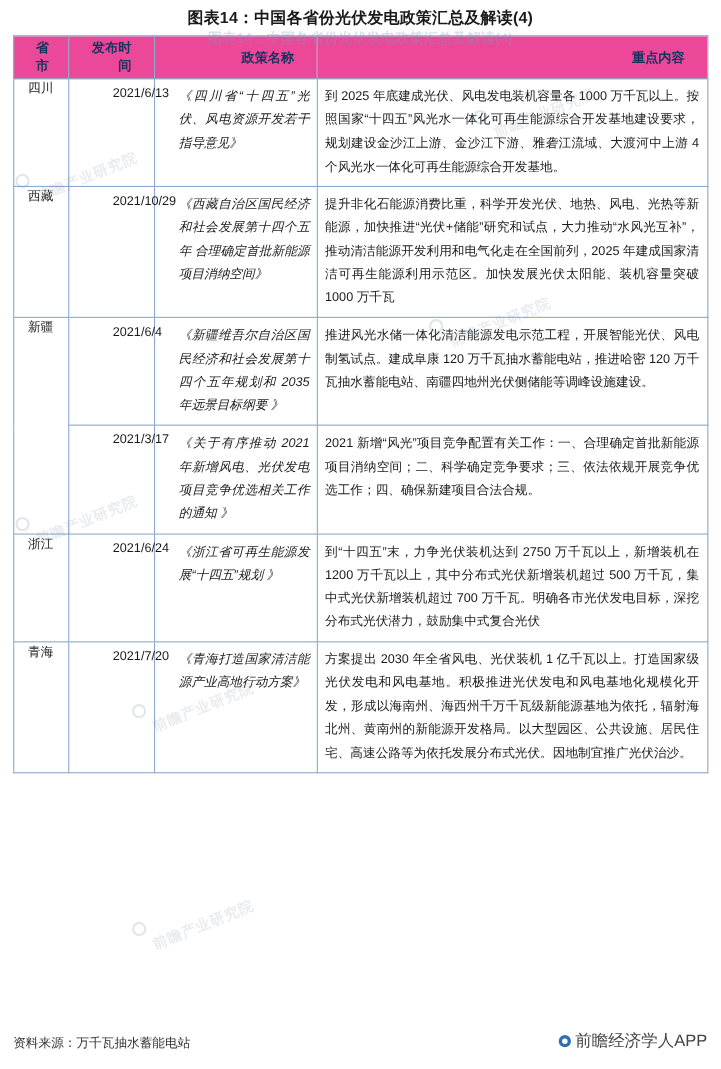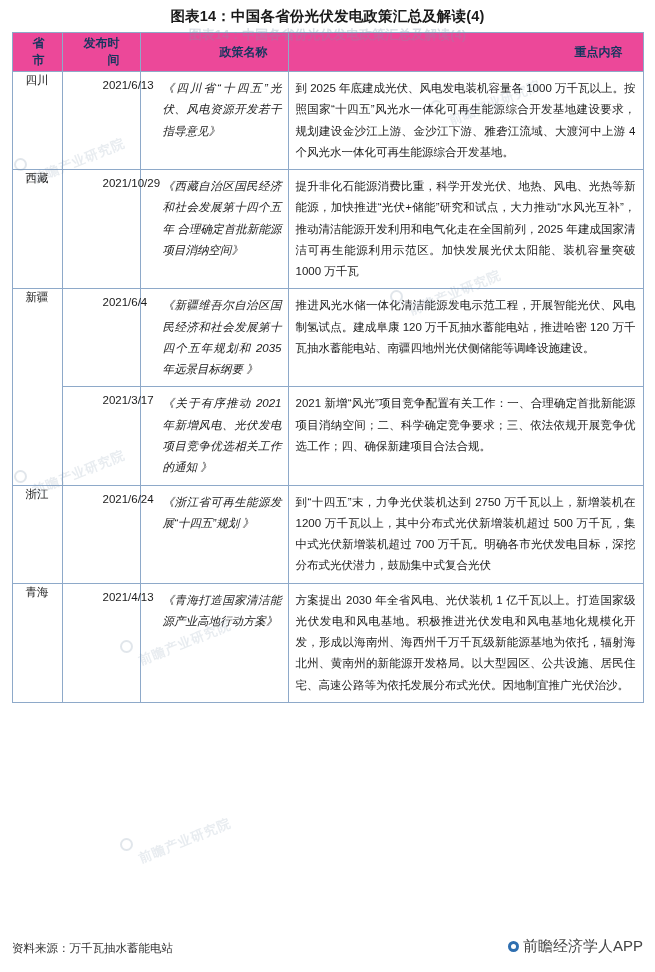--- a/index.html
+++ b/index.html
@@ -187,21 +187,21 @@
         <td class="content">2021 新增“风光”项目竞争配置有关工作：一、合理确定首批新能源项目消纳空间；二、科学确定竞争要求；三、依法依规开展竞争优选工作；四、确保新建项目合法合规。</td>
       </tr>
       <tr>
         <td class="prov">浙江</td>
         <td class="date">2021/6/24</td>
         <td class="pname">《浙江省可再生能源发展“十四五”规划 》</td>
         <td class="content">到“十四五”末，力争光伏装机达到 2750 万千瓦以上，新增装机在 1200 万千瓦以上，其中分布式光伏新增装机超过 500 万千瓦，集中式光伏新增装机超过 700 万千瓦。明确各市光伏发电目标，深挖分布式光伏潜力，鼓励集中式复合光伏</td>
       </tr>
       <tr>
         <td class="prov">青海</td>
-        <td class="date">2021/4/13</td>
+        <td class="date">2021/7/20</td>
         <td class="pname">《青海打造国家清洁能源产业高地行动方案》</td>
         <td class="content">方案提出 2030 年全省风电、光伏装机 1 亿千瓦以上。打造国家级光伏发电和风电基地。积极推进光伏发电和风电基地化规模化开发，形成以海南州、海西州千万千瓦级新能源基地为依托，辐射海北州、黄南州的新能源开发格局。以大型园区、公共设施、居民住宅、高速公路等为依托发展分布式光伏。因地制宜推广光伏治沙。</td>
       </tr>
     </tbody>
   </table>
 
   <div class="wm-dot" style="left:14px; top:158px;"></div>
   <div class="wm" style="left:30px; top:152px;">前瞻产业研究院</div>
 
   <div class="wm-dot" style="left:430px; top:100px;"></div>

